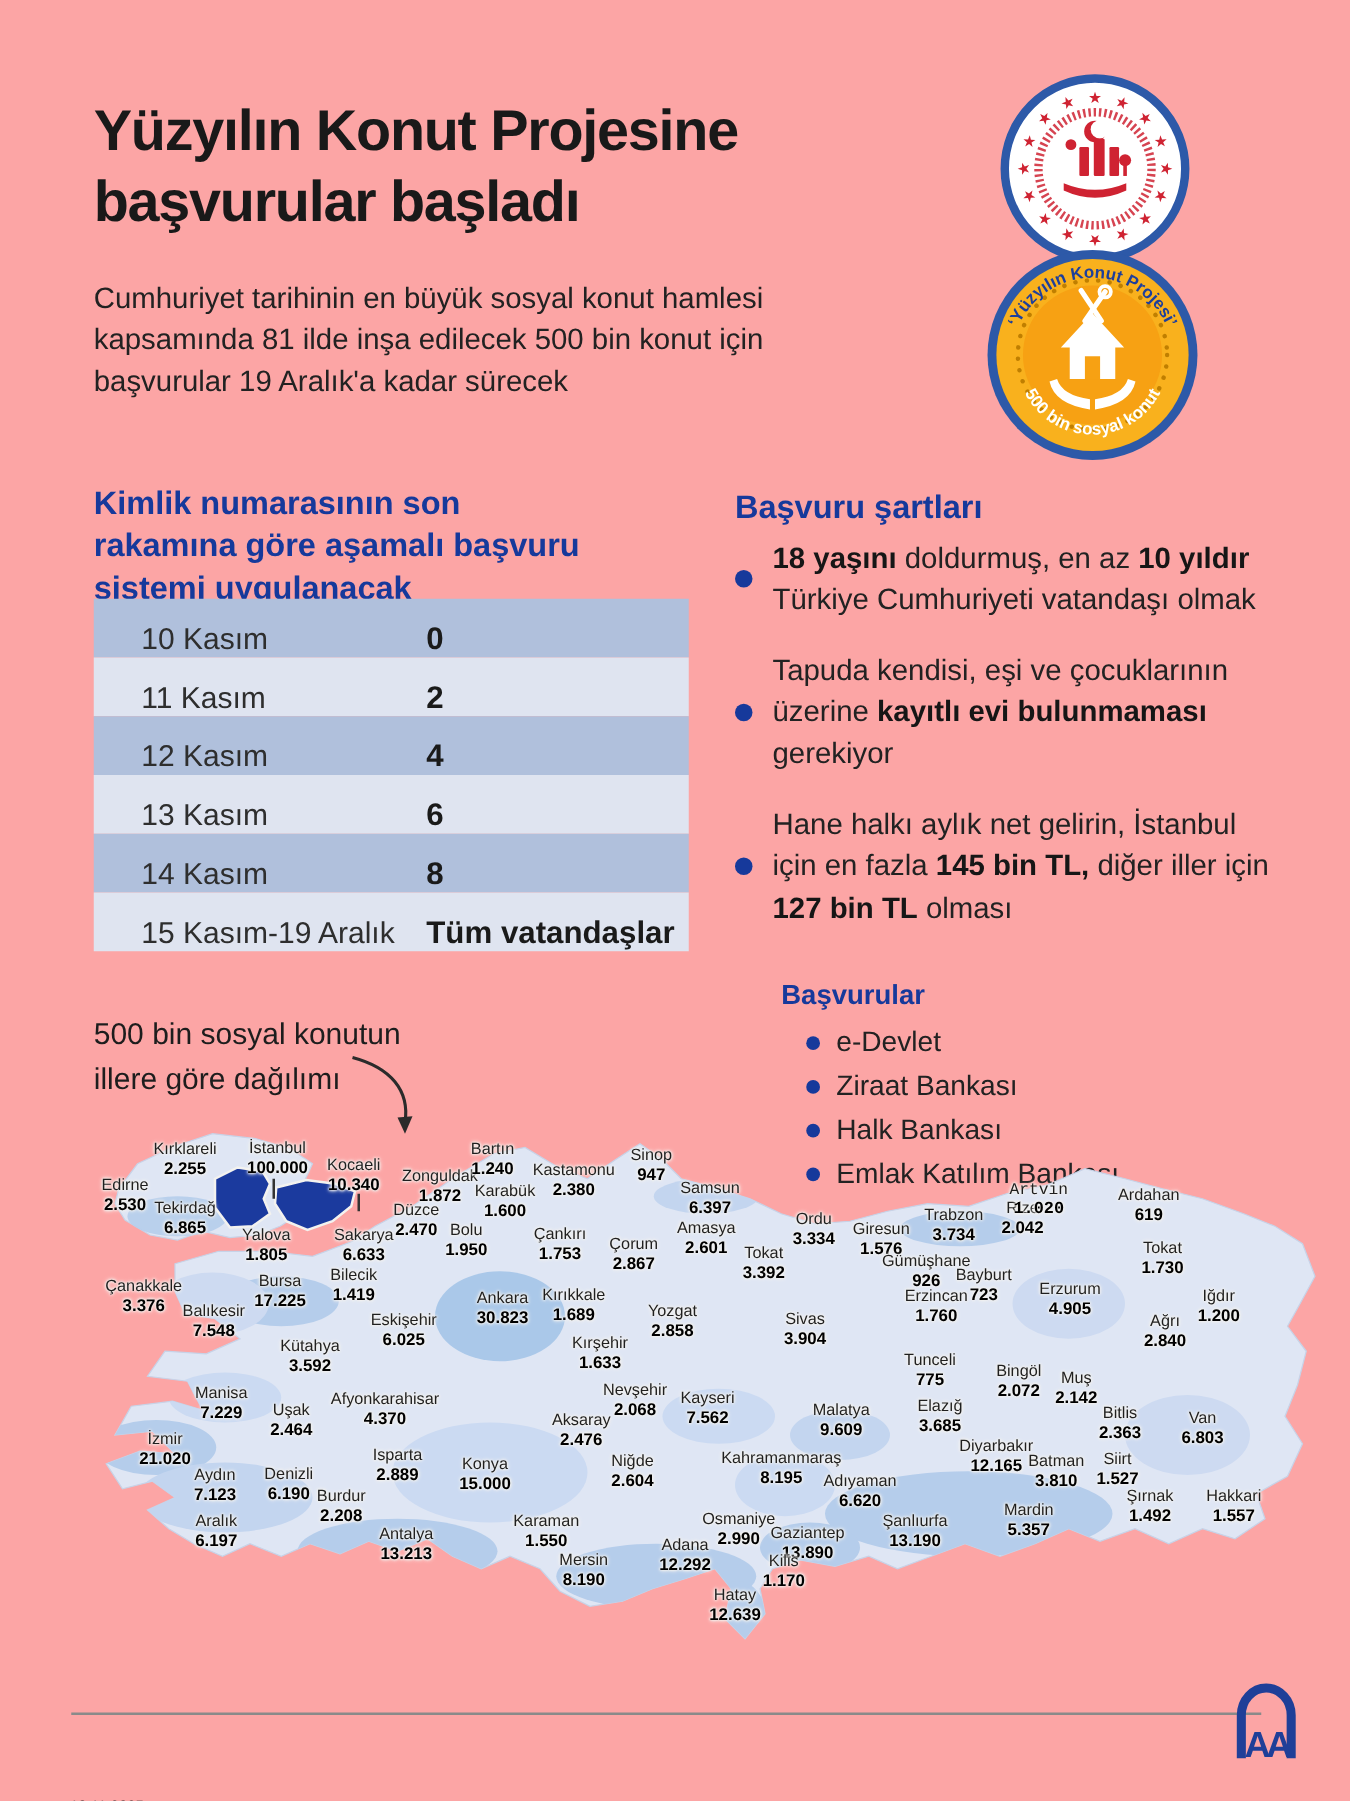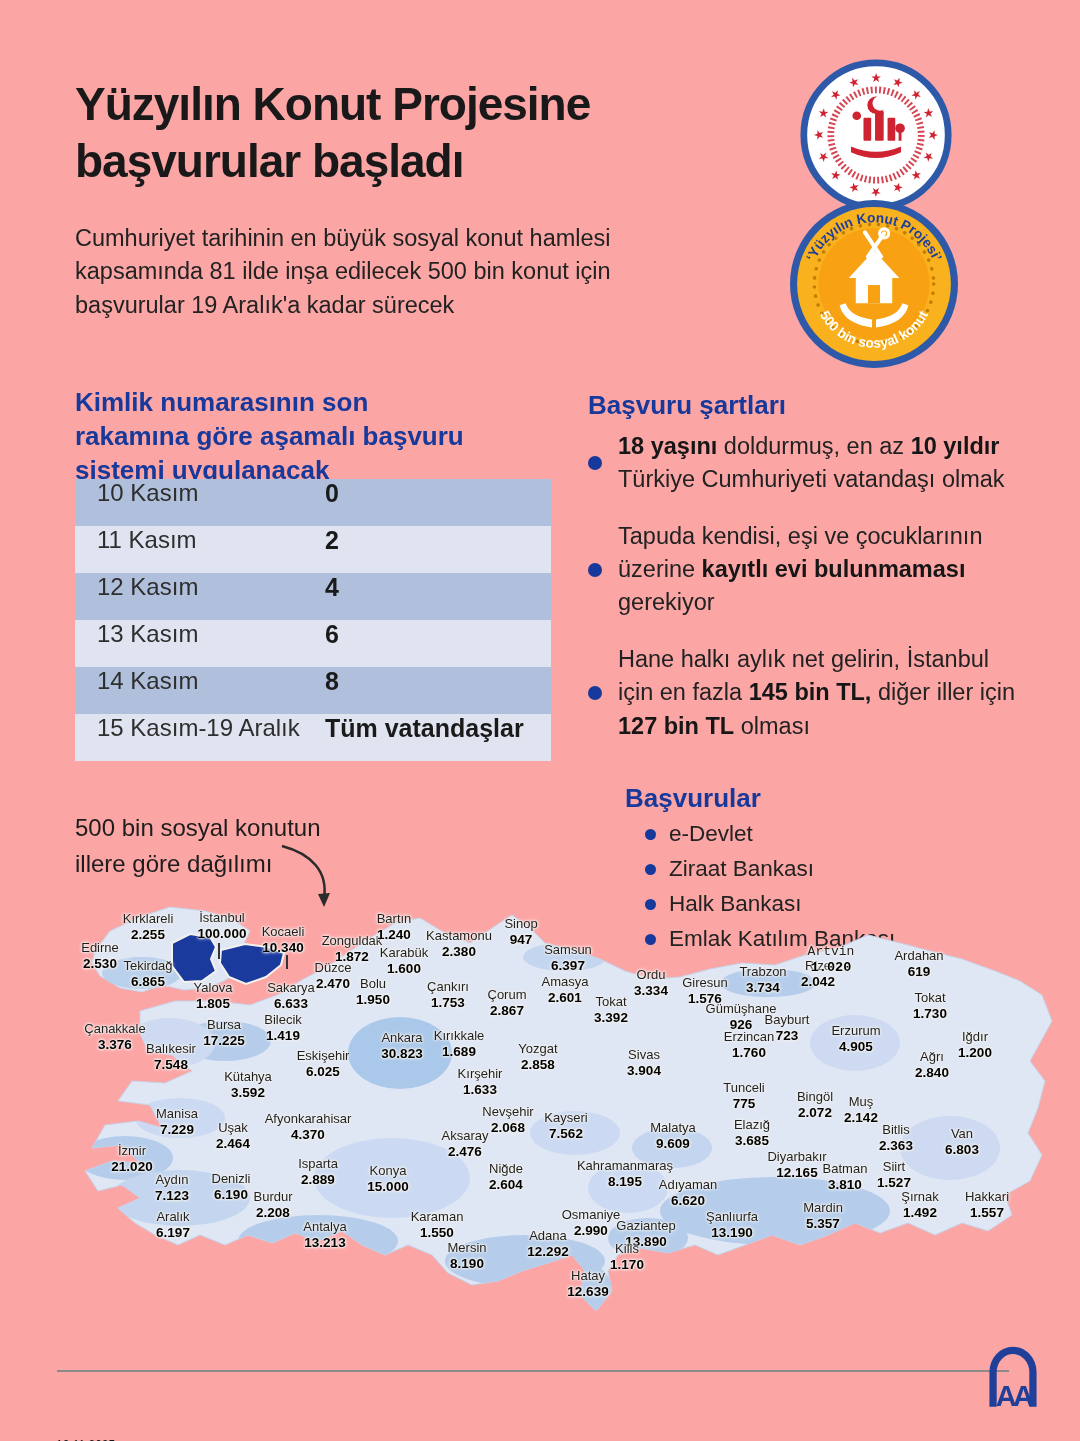--- a/index.html
+++ b/index.html
@@ -12,39 +12,39 @@
   .subtitle{position:absolute;left:75px;top:222px;width:610px;margin:0;
             font-size:23.5px;line-height:1.42;color:#222;}
   .logo{position:absolute;}
   .logo.ministry{left:799px;top:58px;width:154px;height:154px;z-index:1;}
   .logo.project{left:788px;top:198px;width:172px;height:172px;z-index:2;}
 
   
   .sched-heading{position:absolute;left:75px;top:386px;width:395px;margin:0;
                  font-size:26px;line-height:1.3;font-weight:700;color:#16399b;}
   .sched-table{position:absolute;left:75px;top:479px;width:476px;}
-  .trow{display:flex;align-items:flex-start;height:47px;padding-left:22px;box-sizing:border-box;}
+  .trow{display:flex;align-items:flex-end;height:47px;padding-left:38px;box-sizing:border-box;}
   .trow:nth-of-type(odd){background:#b0c0dc;}
   .trow:nth-of-type(even){background:#dfe4f0;}
   .tdate{width:228px;font-size:24px;color:#2e2e2e;}
   .tval{font-size:25px;font-weight:700;color:#1a1a1a;}
 
   
   .cond-heading{position:absolute;left:588px;top:390px;margin:0;
                 font-size:26px;font-weight:700;color:#16399b;}
   .conds{position:absolute;left:588px;top:430px;width:438px;}
   .cond{display:flex;align-items:center;margin-bottom:23px;}
   .dot{flex:none;width:14px;height:14px;border-radius:50%;background:#16399b;margin-right:16px;}
   .dot.sm{width:11px;height:11px;margin-right:13px;}
   .ctext{margin:0;font-size:23.5px;line-height:1.42;color:#222;}
   .ctext b{font-weight:700;color:#161616;}
 
   
   .apps-heading{position:absolute;left:625px;top:783px;margin:0;
-                font-size:26px;font-weight:700;color:#16399b;}
+                font-size:22px;font-weight:700;color:#16399b;}
   .apps{position:absolute;left:645px;top:820px;}
   .app{display:flex;align-items:center;margin-bottom:7px;height:28px;}
   .atext{font-size:22.5px;color:#222;}
 
   
   .map-caption{position:absolute;left:75px;top:810px;width:300px;margin:0;
                font-size:24px;line-height:1.5;font-weight:400;color:#1d1d1d;}
   .caption-arrow{position:absolute;left:278px;top:842px;}
   .map{position:absolute;left:0;top:893px;width:1080px;height:448px;}
   .map-svg{position:absolute;left:0;top:0;}

